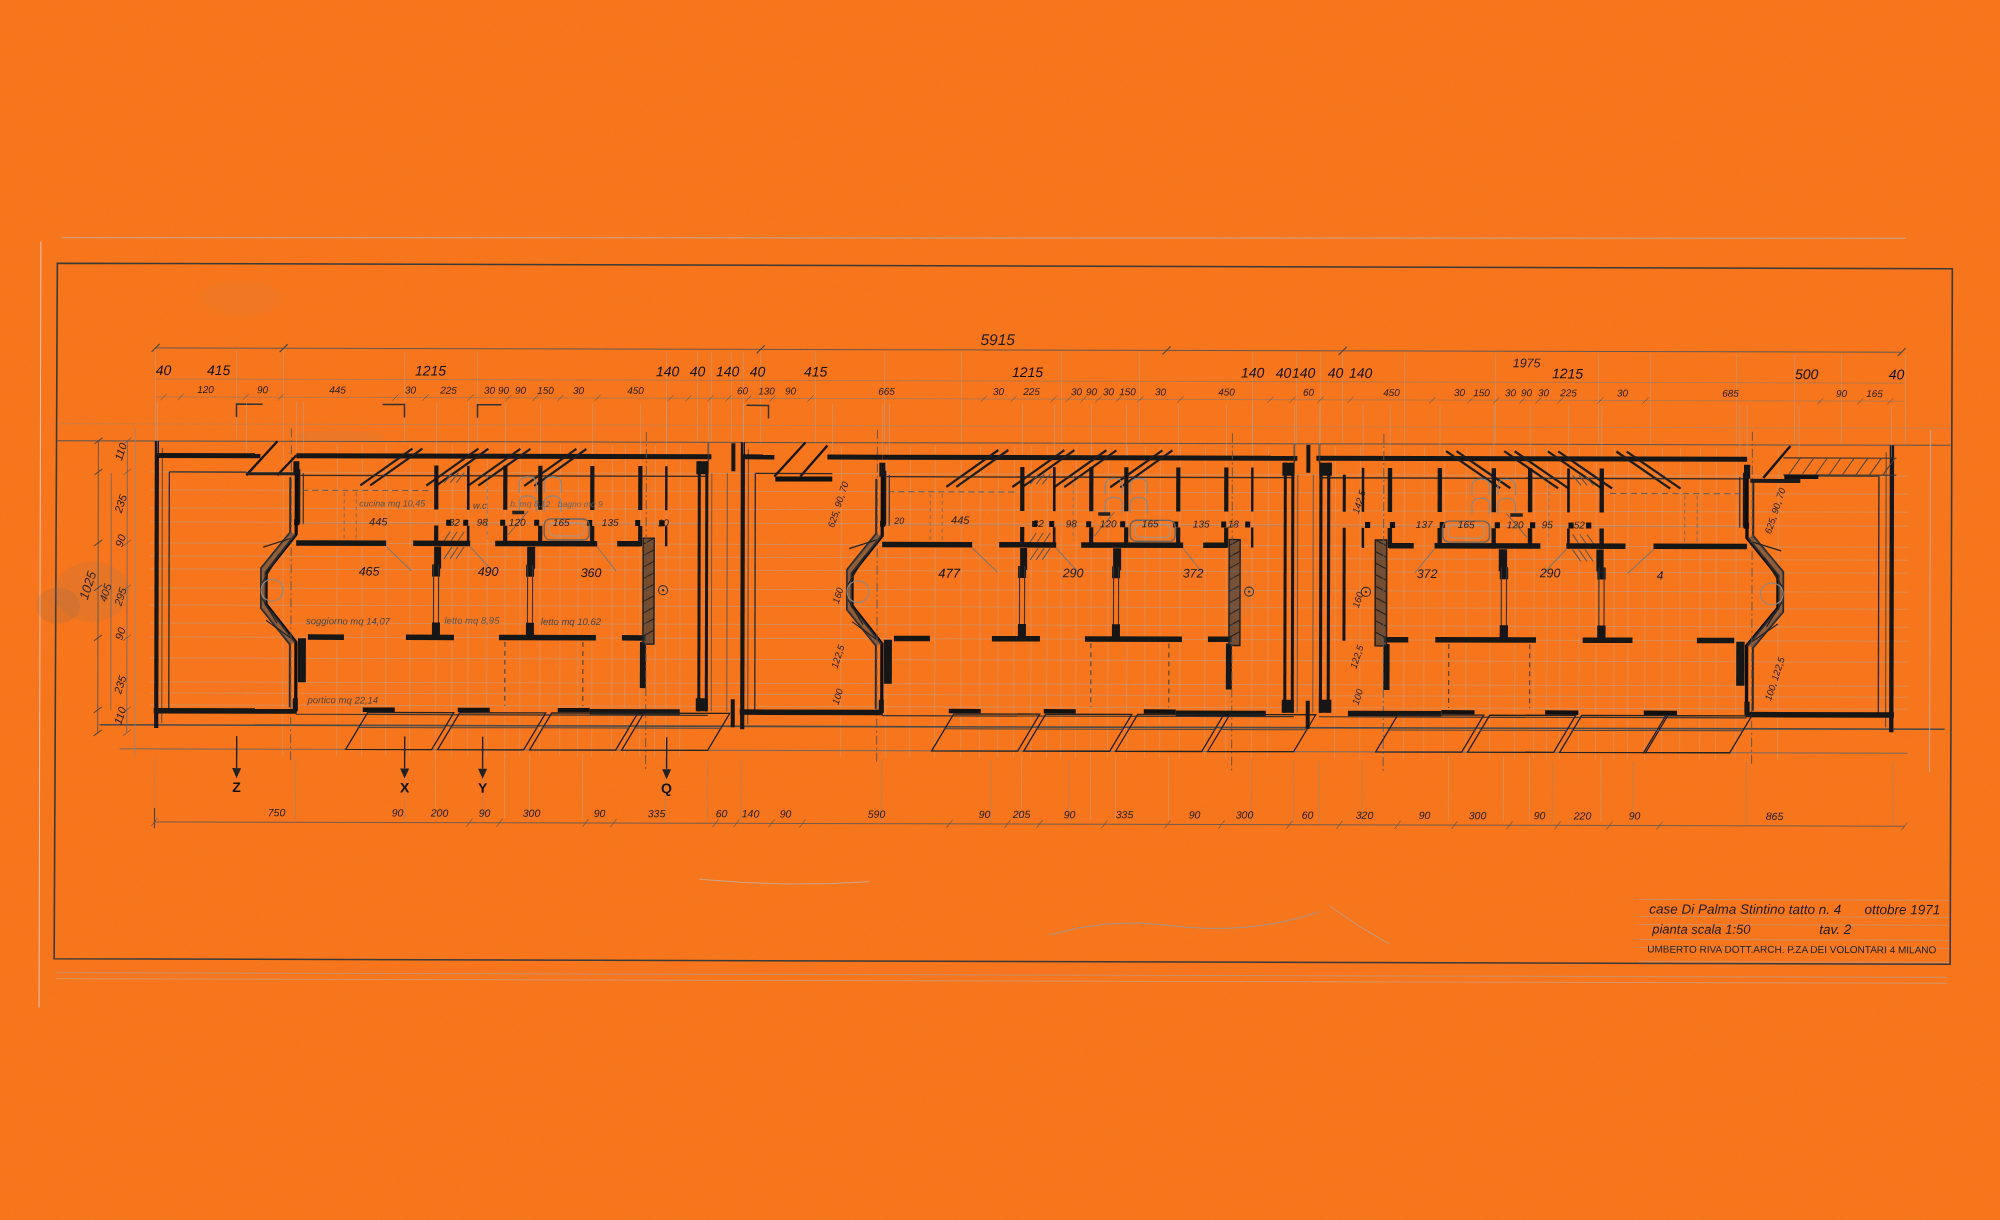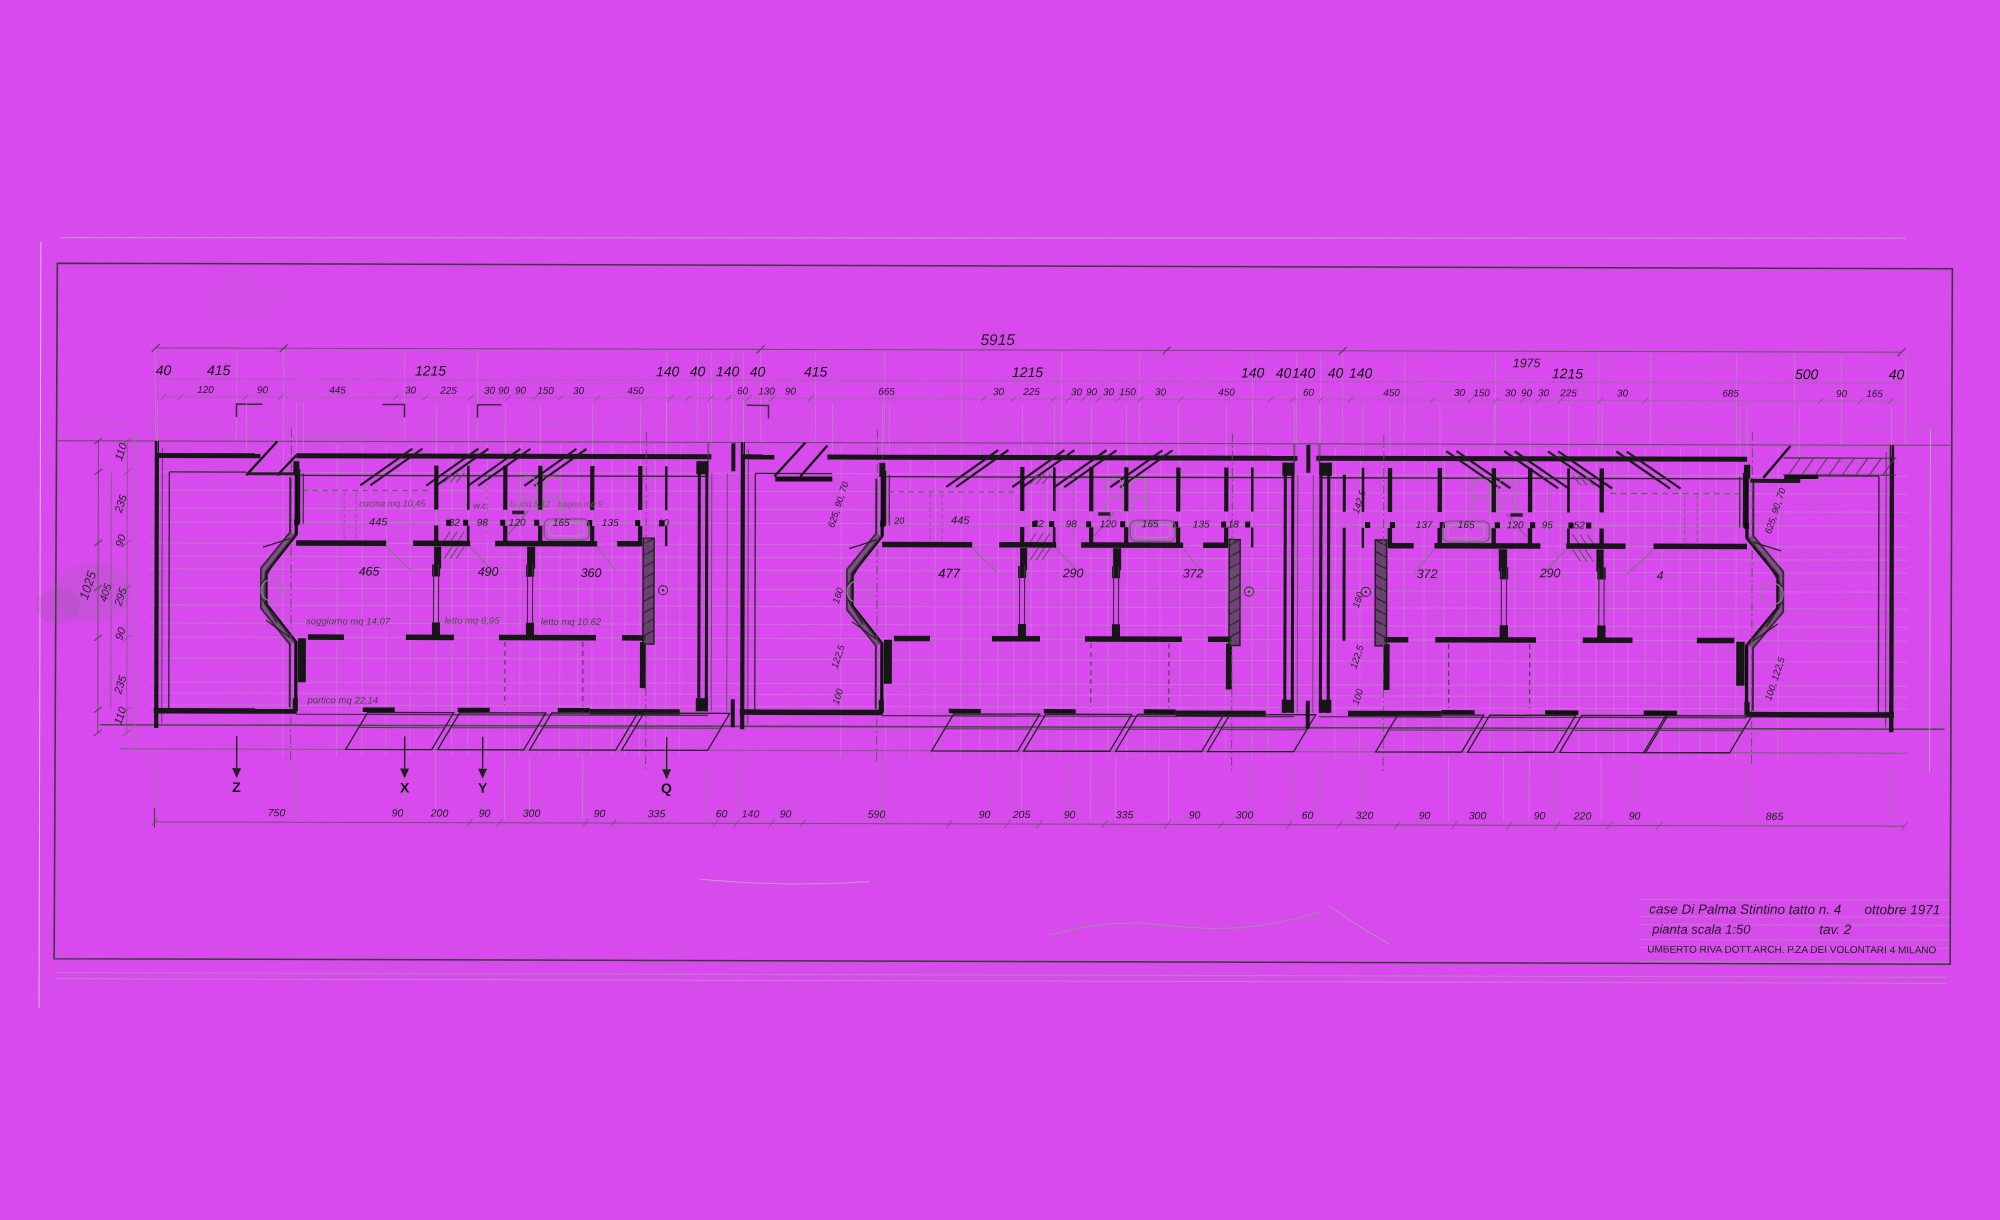--- a/index.html
+++ b/index.html
@@ -1,14 +1,14 @@
 <!DOCTYPE html>
 <html><head><meta charset="utf-8"><style>
 html,body{margin:0;padding:0;background:#f7f7f5;}
-#page{width:2000px;height:1220px;position:relative;background:#d946ef;overflow:hidden;}
+#page{width:2000px;height:1220px;position:relative;background:#f97316;overflow:hidden;}
 svg{filter: blur(0.45px);}
 </style></head><body>
 <div id="page">
 <svg width="2000" height="1220" viewBox="0 0 2000 1220" xmlns="http://www.w3.org/2000/svg">
 <defs>
 <filter id="paper" x="0" y="0" width="100%" height="100%">
 <feTurbulence type="fractalNoise" baseFrequency="0.9" numOctaves="2" seed="7" result="n"></feTurbulence>
 <feColorMatrix in="n" type="matrix" values="0 0 0 0 0.55, 0 0 0 0 0.55, 0 0 0 0 0.54, 0 0 0 0.5 0"></feColorMatrix>
 </filter>
 <filter id="blob" x="-50%" y="-50%" width="200%" height="200%">

